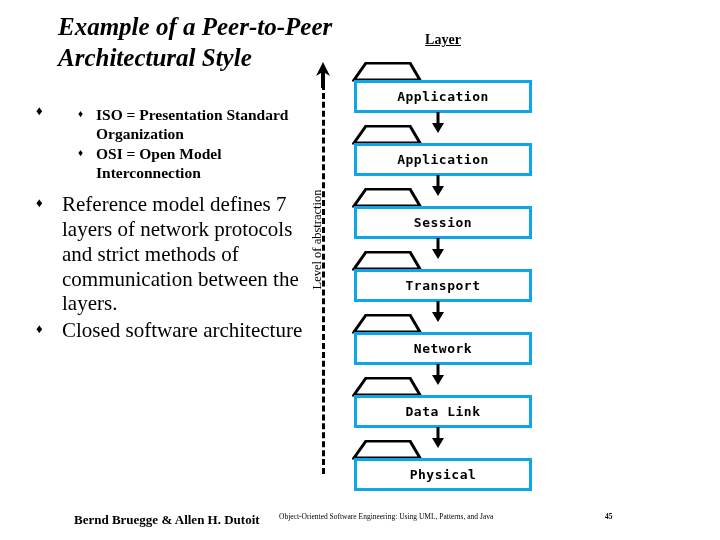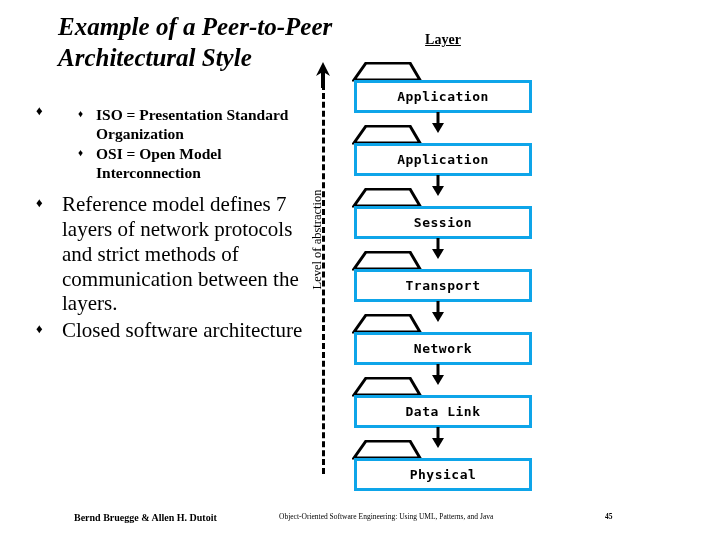--- a/index.html
+++ b/index.html
@@ -163,21 +163,21 @@
     top: 50px;
     width: 16px;
     height: 22px;
   }
 
   
   #footer-left {
     position: absolute;
     left: 74px;
     top: 512px;
-    font-size: 10px;
+    font-size: 13px;
     font-family: "Liberation Serif", "DejaVu Serif", serif;
     font-weight: bold;
     white-space: nowrap;
   }
   #footer-center {
     position: absolute;
     left: 279px;
     top: 512px;
     font-size: 7.5px;
     font-family: "Liberation Serif", "DejaVu Serif", serif;

